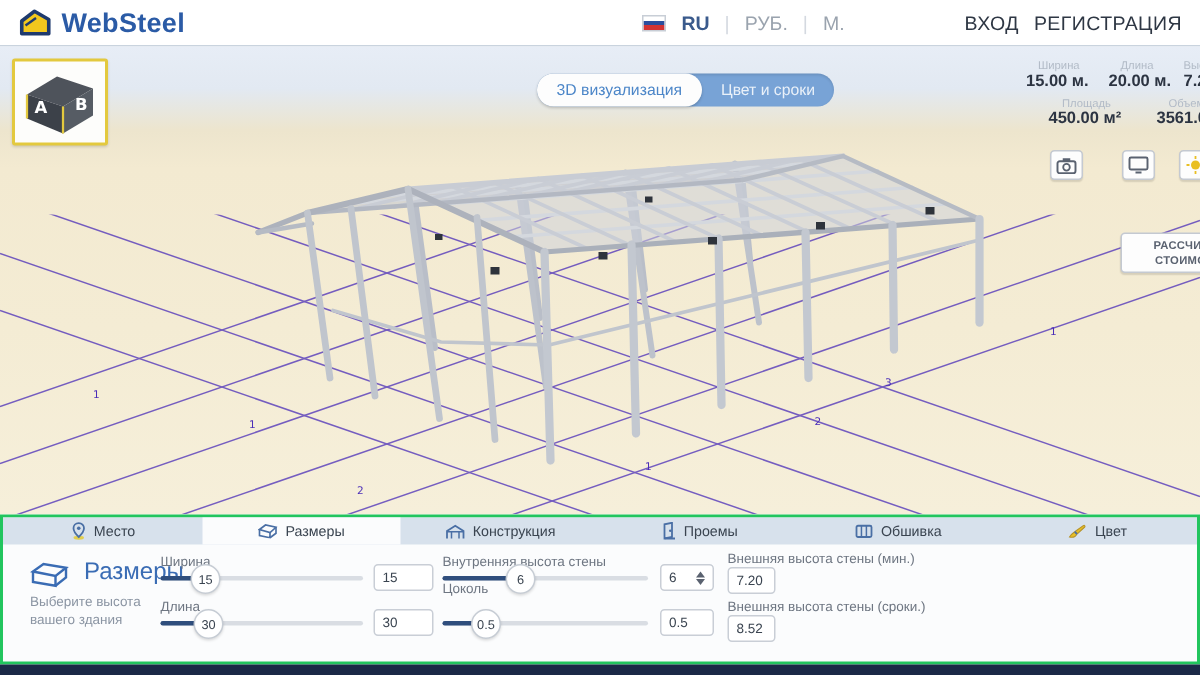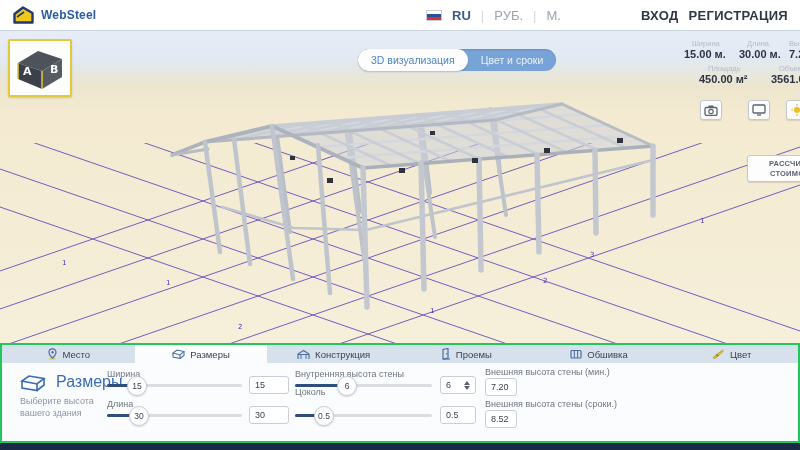--- a/index.html
+++ b/index.html
@@ -4,28 +4,28 @@
 <style>
   * { margin:0; padding:0; box-sizing:border-box; }
   html,body { width:800px; height:450px; overflow:hidden; }
   body { font-family:"Liberation Sans","DejaVu Sans",sans-serif; background:#fff; position:relative; }
 
   
   .header { position:absolute; top:0; left:0; width:800px; height:31px; background:#fff;
             display:flex; align-items:center; justify-content:space-between; padding:0 12px;
             border-bottom:1px solid #c9d3de; }
   .brand { display:flex; align-items:center; gap:6px; }
-  .brand-name { font-size:12px; font-weight:bold; color:#2b5ba6; letter-spacing:.2px; }
+  .brand-name { font-size:18px; font-weight:bold; color:#2b5ba6; letter-spacing:.2px; }
   .hdr-right { display:flex; align-items:center; gap:10px; font-size:13px; }
   .flag { width:16px; height:11px; border:1px solid #c8ced6; display:inline-block; vertical-align:middle;
           background:linear-gradient(#ffffff 0 33%, #2a4e9e 33% 66%, #d23333 66% 100%); }
   .lang { color:#3a5a8c; font-weight:bold; }
   .sep { color:#d4d9e0; }
   .muted { color:#9aa3ae; }
-  .hdr-link { color:#2e3744; font-weight:bold; letter-spacing:.3px; cursor:pointer; }
+  .hdr-link { color:#2e3744; font-weight:normal; letter-spacing:.3px; cursor:pointer; }
   .hdr-gap { width:60px; }
 
   
   .viewport { position:absolute; top:31px; left:0; width:800px; height:312px; overflow:hidden;
     background:linear-gradient(#e7edf6 0%, #e2e9f2 9%, #ede5cd 18%, #f3ead1 26%, #f4ecd4 60%, #f6efda 100%); }
   .scene { position:absolute; top:0; left:0; }
 
   .thumb { position:absolute; top:8px; left:8px; width:64px; height:58px; background:#fdfdfb;
            border:2px solid #e3c93e; border-radius:2px; box-shadow:0 1px 2px rgba(0,0,0,.15); cursor:pointer; }
 
@@ -226,21 +226,21 @@
   </div>
 
   <div class="pill">
     <div class="seg active">3D визуализация</div>
     <div class="seg">Цвет и сроки</div>
   </div>
 
   <span class="stat-lbl" style="left:692px; top:8px">Ширина</span>
   <span class="stat-val" style="left:684px; top:17px">15.00 м.</span>
   <span class="stat-lbl" style="left:747px; top:8px">Длина</span>
-  <span class="stat-val" style="left:739px; top:17px">30.00 м.</span>
+  <span class="stat-val" style="left:739px; top:17px">20.00 м.</span>
   <span class="stat-lbl" style="left:789px; top:8px">Высота</span>
   <span class="stat-val" style="left:789px; top:17px">7.20</span>
   <span class="stat-lbl" style="left:708px; top:33px">Площадь</span>
   <span class="stat-val" style="left:699px; top:42px">450.00 м²</span>
   <span class="stat-lbl" style="left:779px; top:33px">Объем</span>
   <span class="stat-val" style="left:771px; top:42px">3561.04</span>
 
   <div class="icon-btn" style="left:700px; top:69px">
     <svg width="14" height="11" viewBox="0 0 14 11">
       <rect x="1" y="2.5" width="12" height="8" rx="1.5" fill="none" stroke="#5a6270" stroke-width="1.3"></rect>

